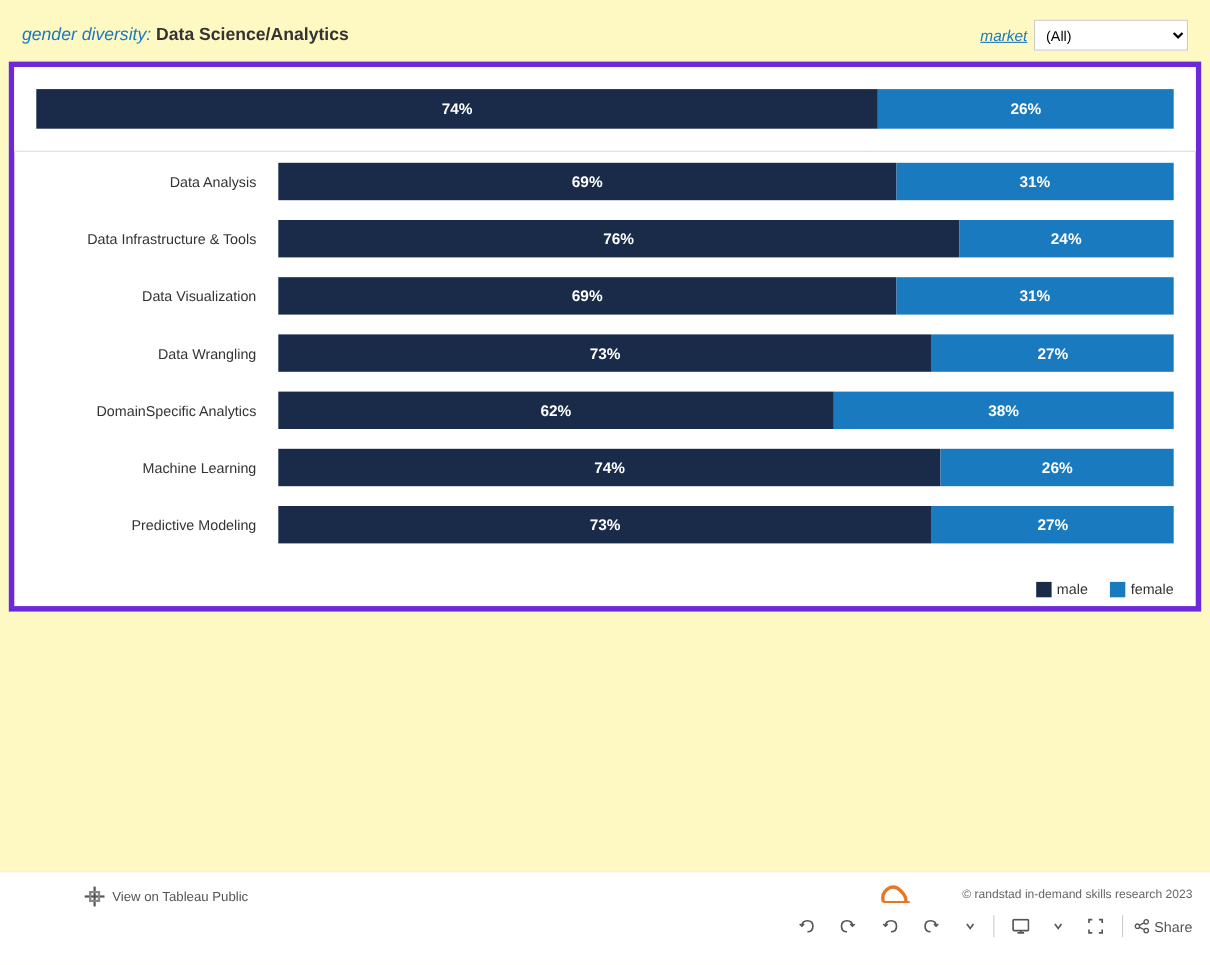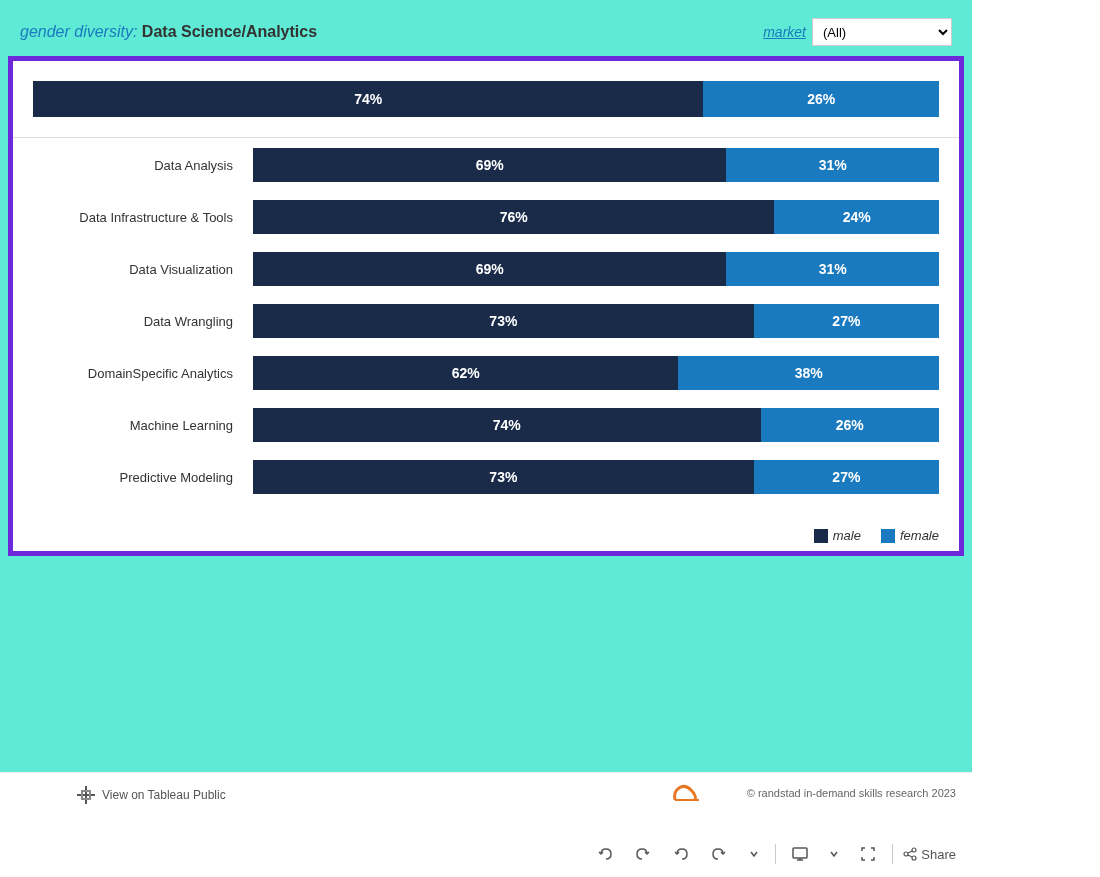--- a/index.html
+++ b/index.html
@@ -4,24 +4,24 @@
   <style>
     * { box-sizing: border-box; margin: 0; padding: 0; }
     body {
       font-family: Arial, sans-serif;
       background: #fff;
       width: 1100px;
       height: 877px;
       overflow: hidden;
     }
     .page-container {
-      width: 972px;
+      width: 1100px;
       height: 877px;
       position: relative;
-      background: #5eead4;
+      background: #fef9c3;
     }
     
     .header {
       padding: 18px 20px 10px 20px;
       display: flex;
       justify-content: space-between;
       align-items: center;
     }
     .header-title {
       font-size: 16px;
@@ -112,21 +112,20 @@
       display: flex;
       height: 34px;
     }
     
     .legend-section {
       display: flex;
       justify-content: flex-end;
       padding: 6px 20px 8px 0;
       align-items: center;
       gap: 20px;
-      font-style: italic;
     }
     .legend-item {
       display: flex;
       align-items: center;
       gap: 5px;
       font-size: 13px;
       color: #333;
     }
     .legend-dot {
       width: 14px;
@@ -152,23 +151,22 @@
     }
     .footer-text {
       font-size: 11px;
       color: #666;
       padding-left: 34px;
     }
     .footer-toolbar {
       display: flex;
       align-items: center;
       justify-content: flex-end;
-      padding: 4px 16px 12px 16px;
+      padding: 4px 16px 24px 16px;
       gap: 10px;
-      margin-top: 32px;
     }
     .toolbar-btn {
       background: none;
       border: none;
       cursor: pointer;
       color: #555;
       font-size: 13px;
       padding: 3px 6px;
       display: flex;
       align-items: center;

